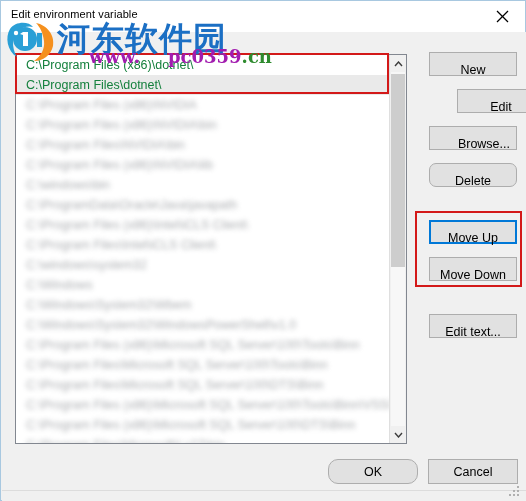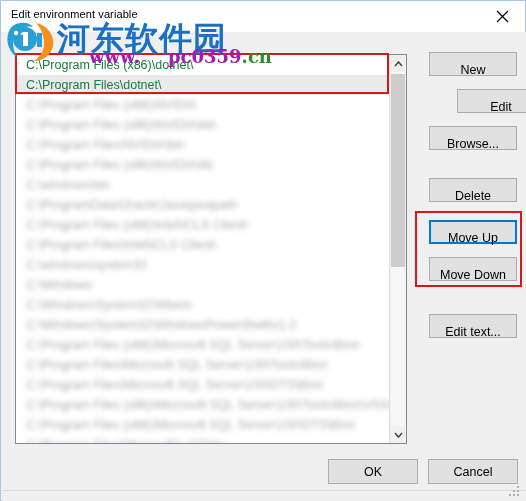--- a/index.html
+++ b/index.html
@@ -164,22 +164,22 @@
     padding: 6px;
     white-space: nowrap;
   }
   .btn.focusring {
     border: 2px solid #0078d7;
     line-height: 20px;
   }
 
   #btn-new       { left: 427px; top: 20px; }
   #btn-edit      { left: 427px; top: 57px; margin-left: 28px; }
-  #btn-browse    { left: 427px; top: 94px; }
-  #btn-delete    { left: 427px; top: 146px; }
+  #btn-browse    { left: 427px; top: 94px; text-align: right; }
+  #btn-delete    { left: 427px; top: 131px; border-radius: 7px; }
   #btn-moveup    { left: 427px; top: 188px; }
   #btn-movedown  { left: 427px; top: 225px; text-align: center; }
   #btn-edittext  { left: 427px; top: 282px; }
 
   
   .annot {
     position: absolute;
     border: 2px solid #d31919;
     box-sizing: border-box;
     pointer-events: none;
@@ -204,21 +204,21 @@
     background: #e1e1e1;
     border: 1px solid #adadad;
     box-sizing: border-box;
     font-family: "Liberation Sans", sans-serif;
     font-size: 12.5px;
     color: #000;
     text-align: center;
     line-height: 23px;
     cursor: default;
   }
-  #btn-ok     { left: 327px; top: 458px; }
+  #btn-ok     { left: 327px; top: 458px; border-radius: 10px; }
   #btn-cancel { left: 427px; top: 458px; }
 
   #grip {
     position: absolute;
     right: 4px;
     bottom: 3px;
     width: 12px;
     height: 12px;
   }
 

